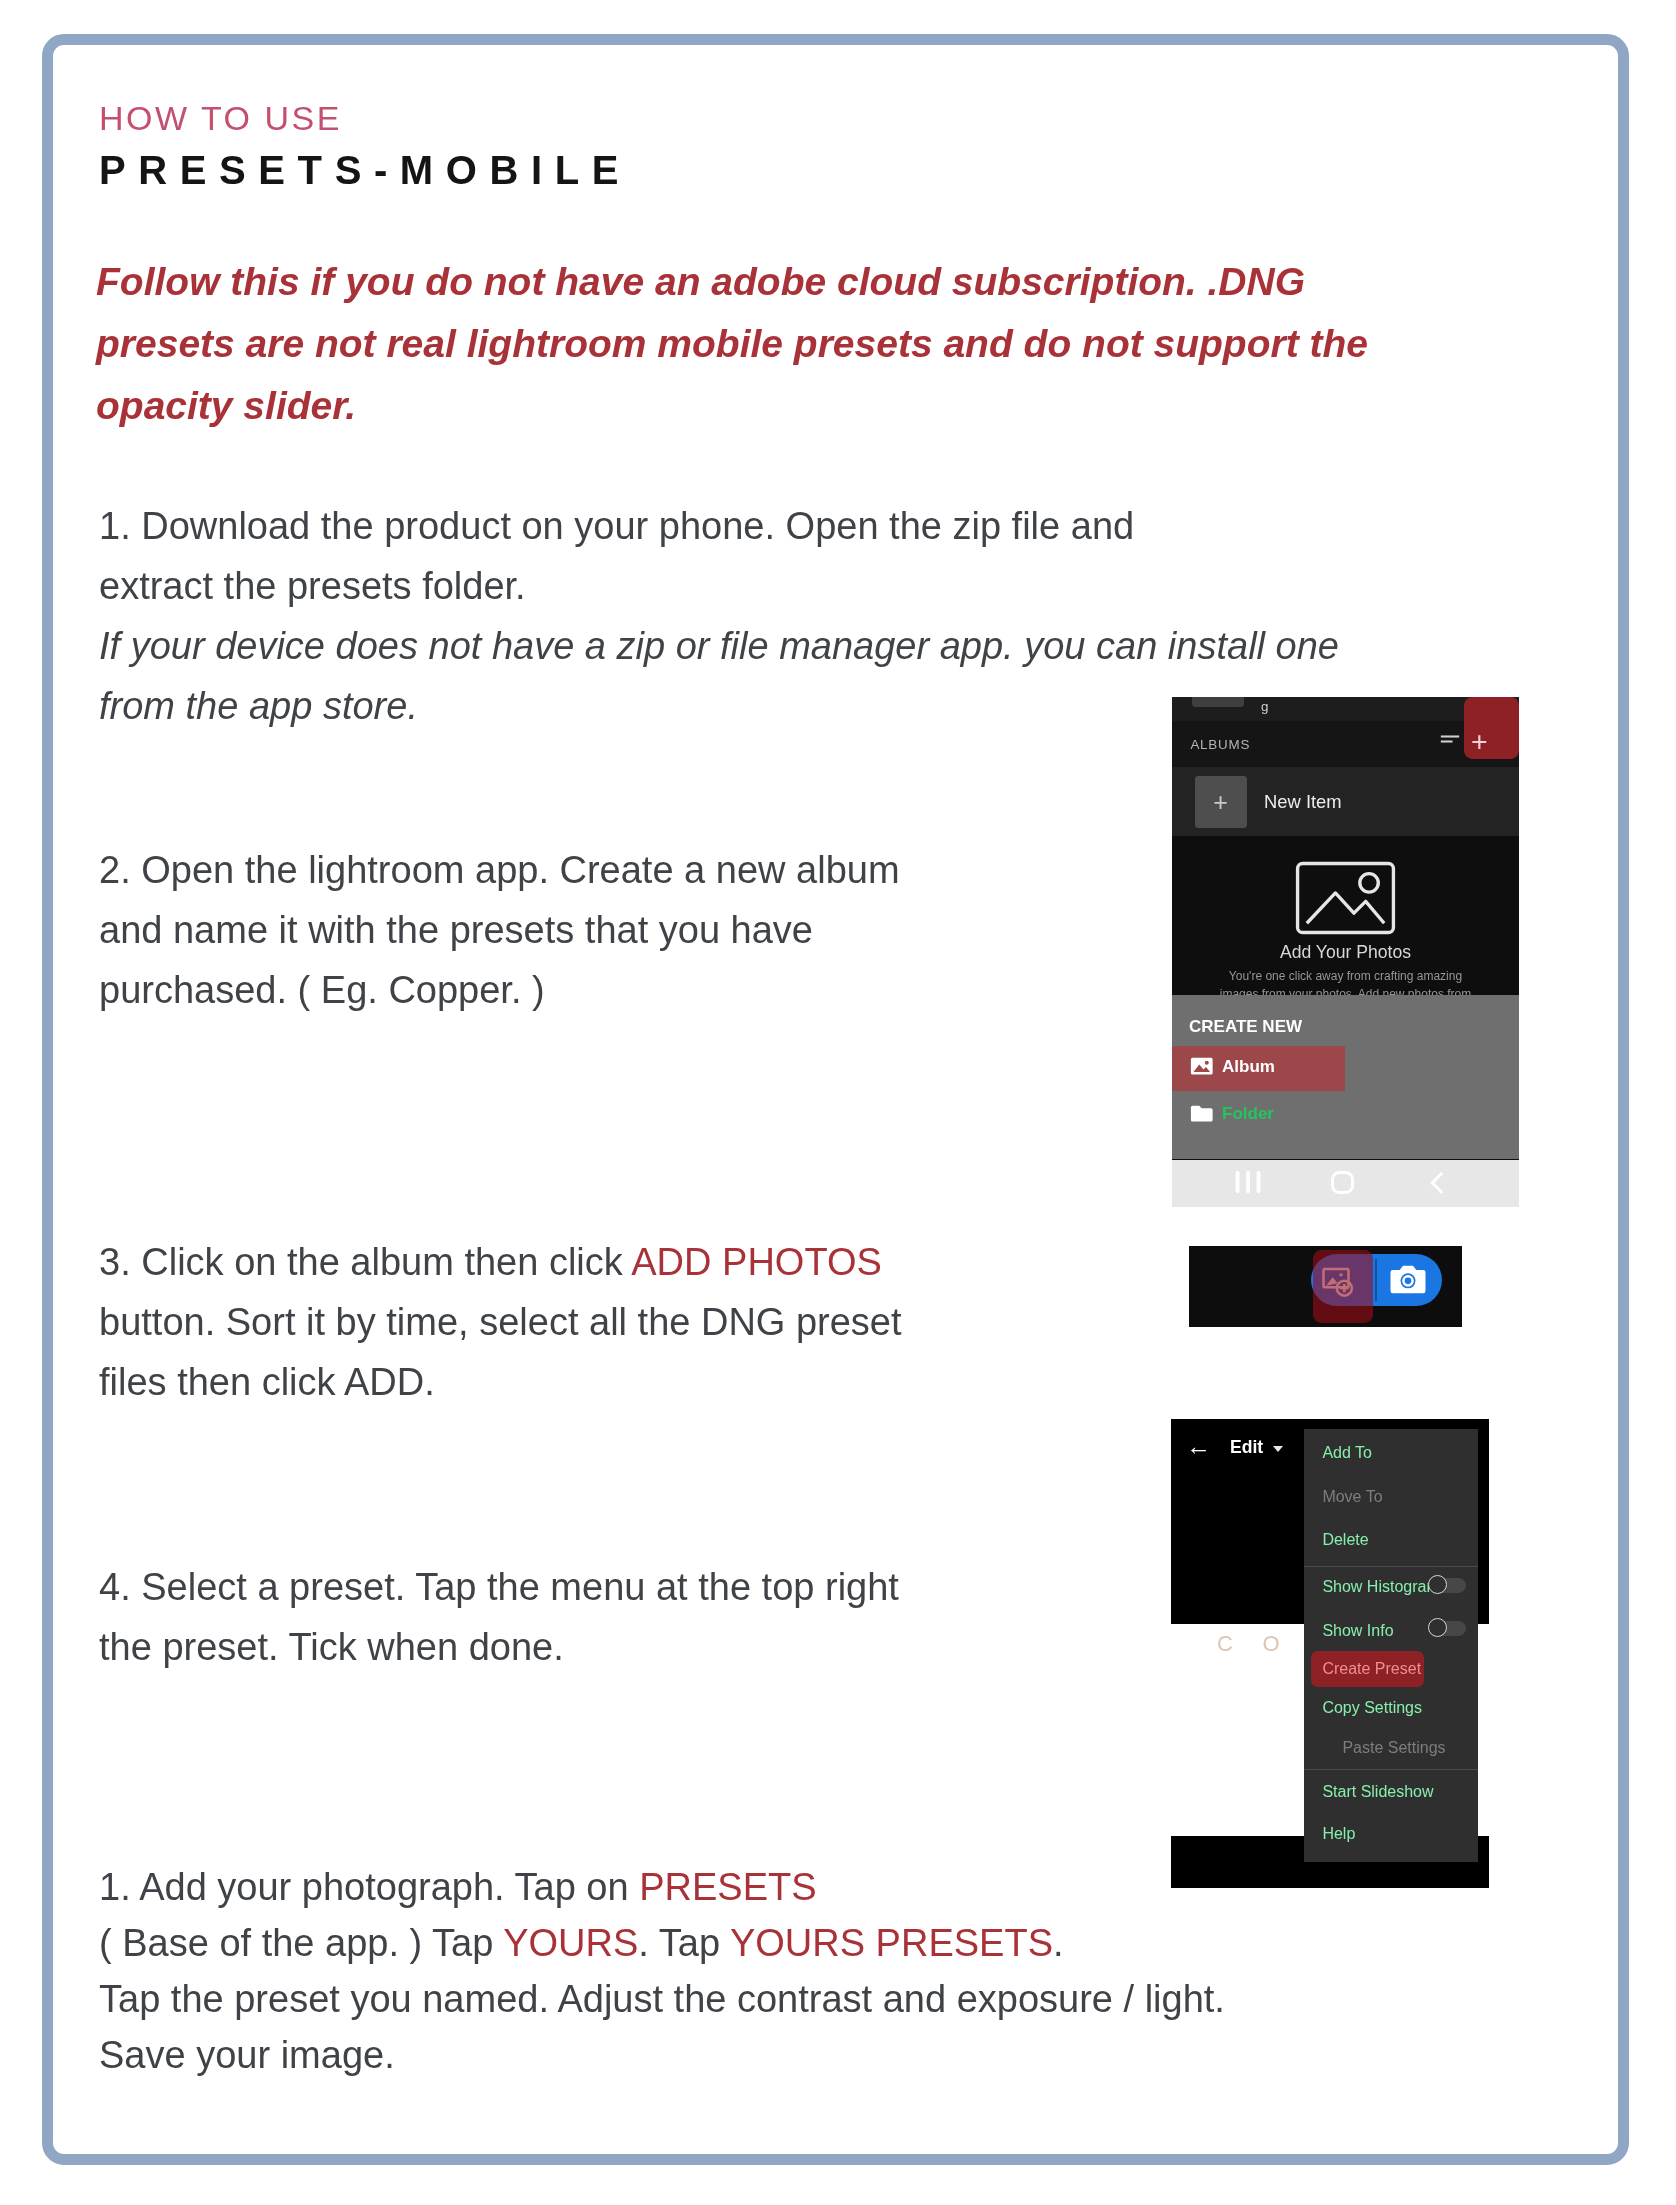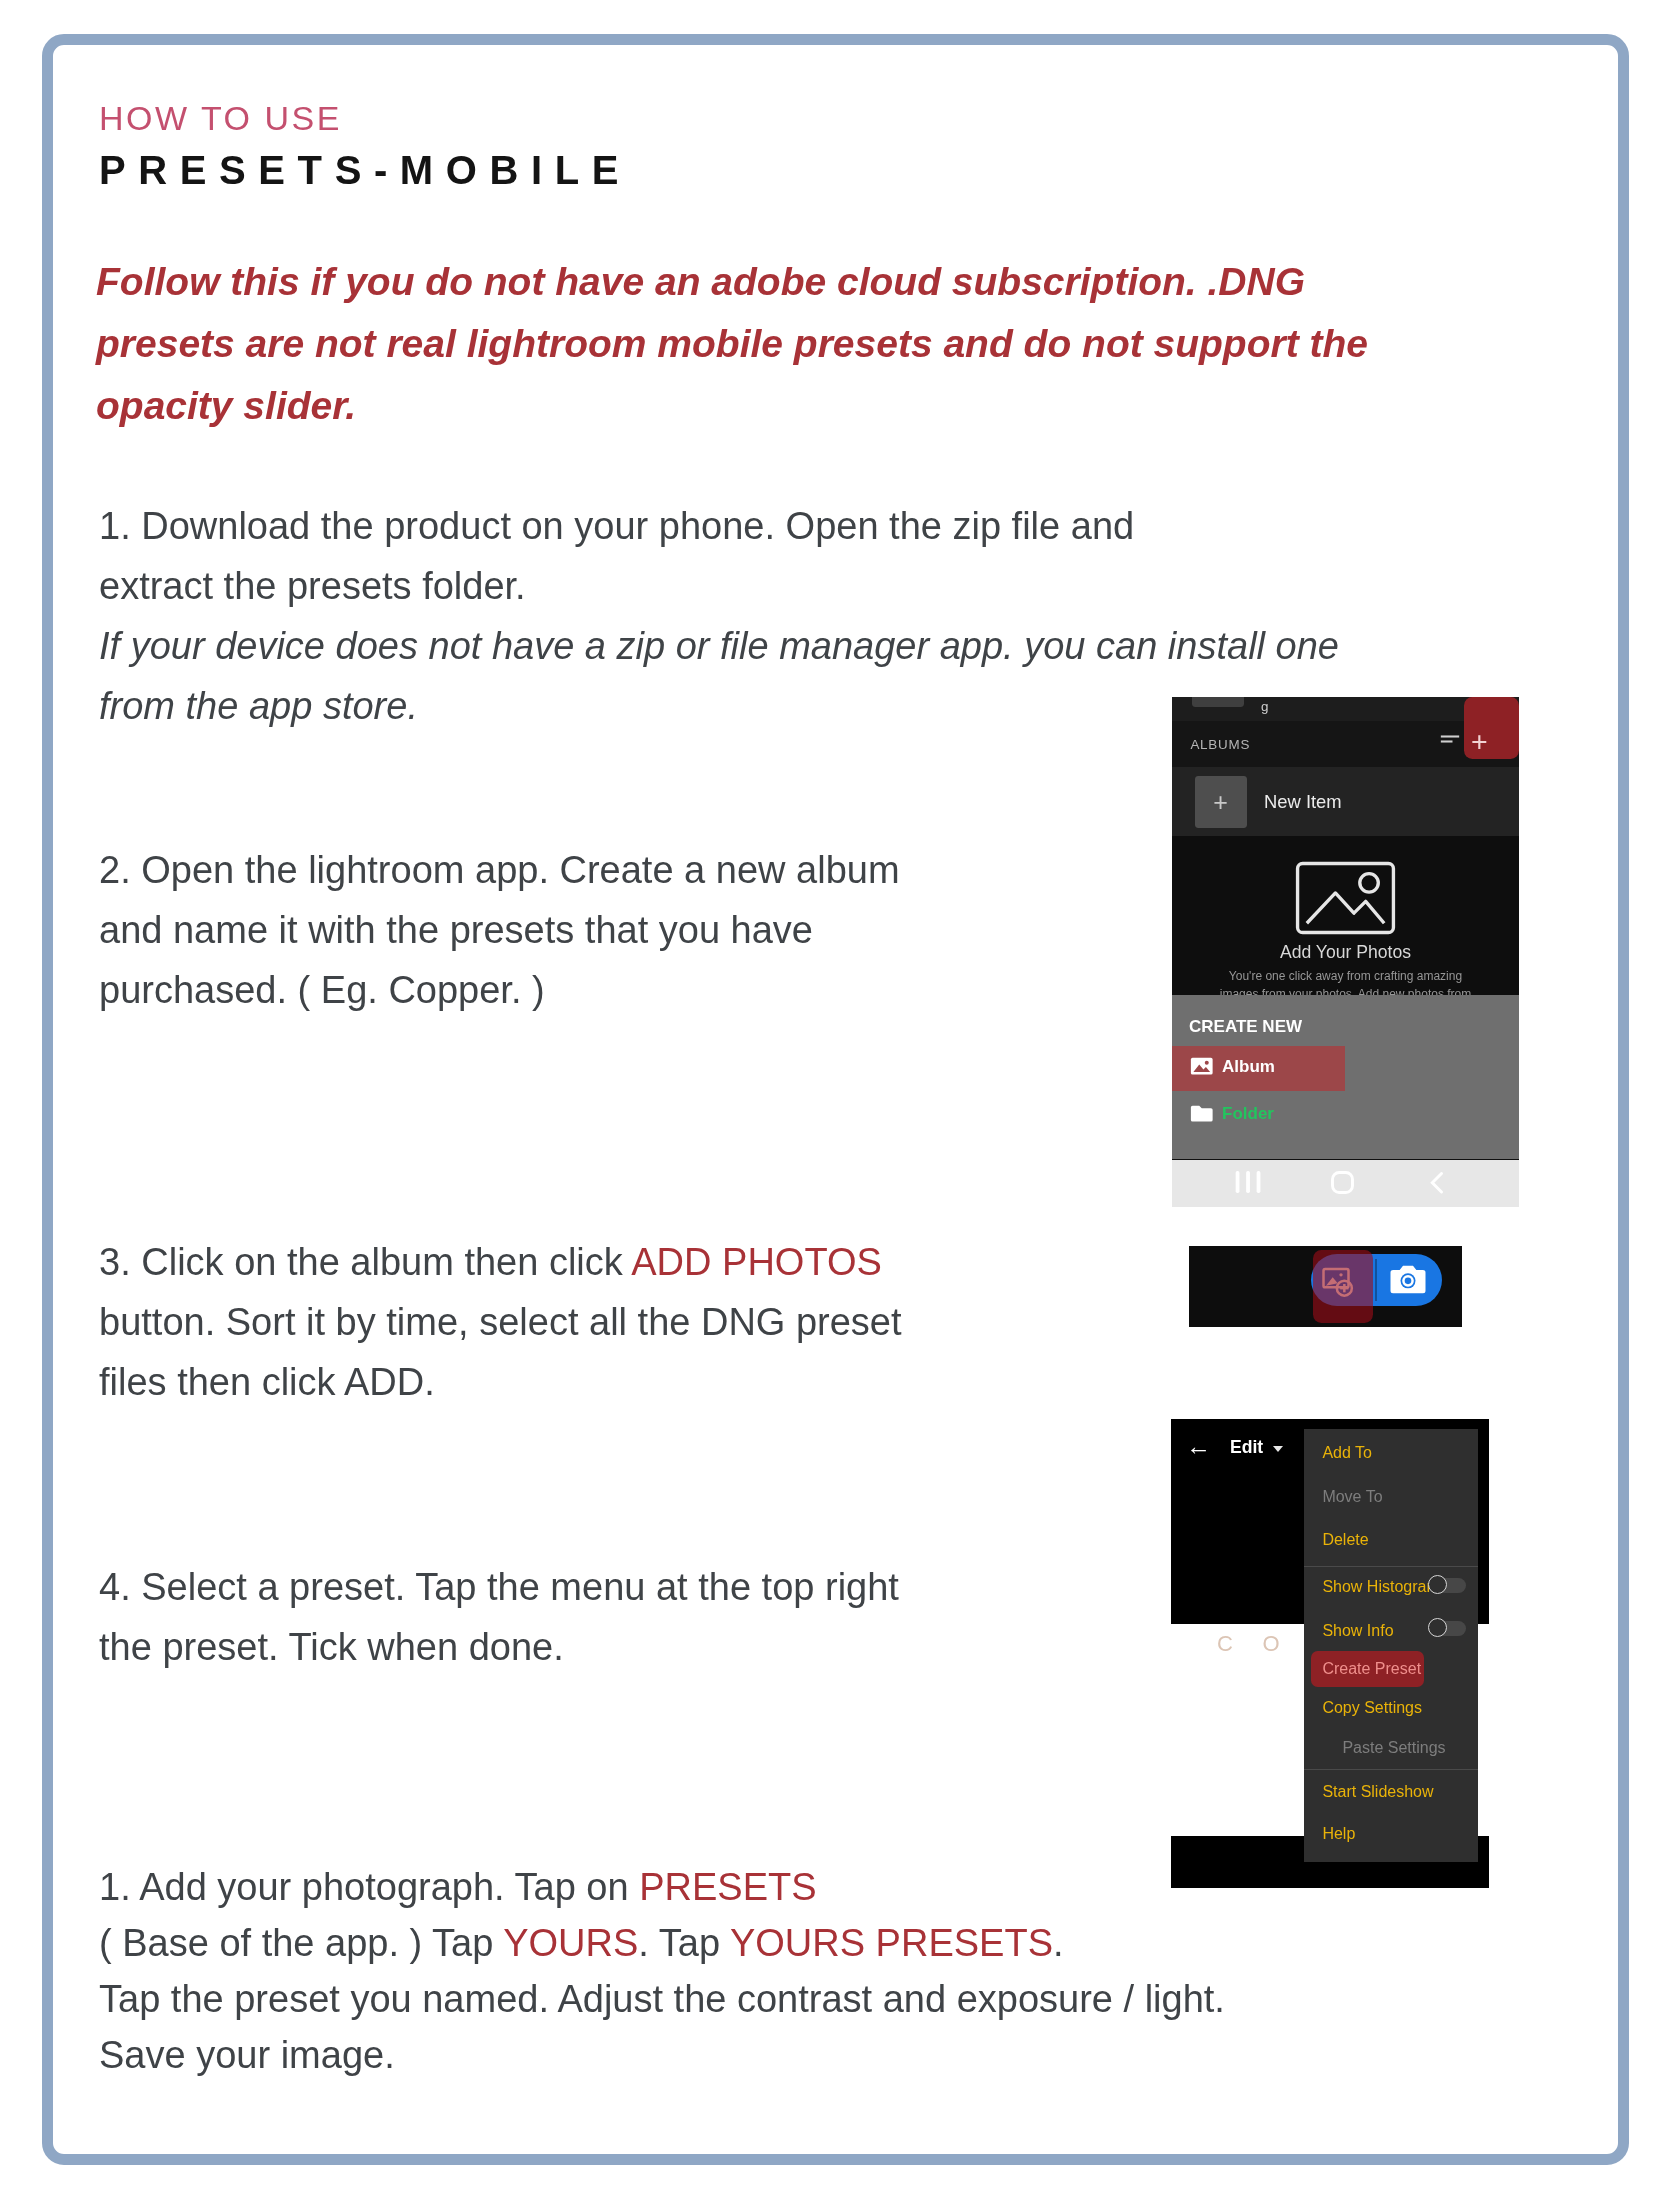--- a/index.html
+++ b/index.html
@@ -68,21 +68,21 @@
   
   .shot3{left:1171px;top:1419px;width:318px;height:469px;font-size:0;}
   .shot3 .photo{left:0;top:0;width:318px;height:205px;background:#000;}
   .shot3 .backarrow{left:15px;top:13.4px;font-size:25px;color:#fff;}
   .shot3 .edittitle{left:59px;top:18.4px;font-size:17.6px;font-weight:bold;color:#fff;}
   .shot3 .caret{left:102px;top:27px;width:0;height:0;border-left:5.9px solid transparent;
                 border-right:5.9px solid transparent;border-top:6.7px solid #e8e8e8;}
   .shot3 .watermark{left:46px;top:212px;font-size:22px;letter-spacing:11.7px;color:#dcc5b5;}
   .shot3 .strip{left:0;top:417px;width:318px;height:52px;background:#000;}
   .shot3 .menu{left:133px;top:10px;width:174px;height:433px;background:#2f2f2f;}
-  .shot3 .mi{left:18.4px;font-size:16px;color:#eab308;white-space:nowrap;}
+  .shot3 .mi{left:18.4px;font-size:16px;color:#86efac;white-space:nowrap;}
   .shot3 .dim{color:#7d7d7d;}
   .shot3 .sep{left:0;width:174px;height:0.8px;background:#4a4a4a;}
   .shot3 .chip{left:6.7px;top:222px;width:113px;height:36px;background:#8e2125;border-radius:6.7px;
                font-size:16px;color:#ef8f8c;line-height:36px;text-indent:11.7px;white-space:nowrap;}
   .toggle{position:absolute;right:10px;width:40px;height:20px;}
   .toggle .track{position:absolute;left:8.4px;top:2.5px;width:30px;height:15px;border-radius:7.5px;background:#474747;}
   .toggle .knob{position:absolute;left:0;top:0;width:17px;height:17px;border:1.7px solid #d6d6d6;
                 border-radius:50%;background:#2f2f2f;}
 </style>
 </head>

